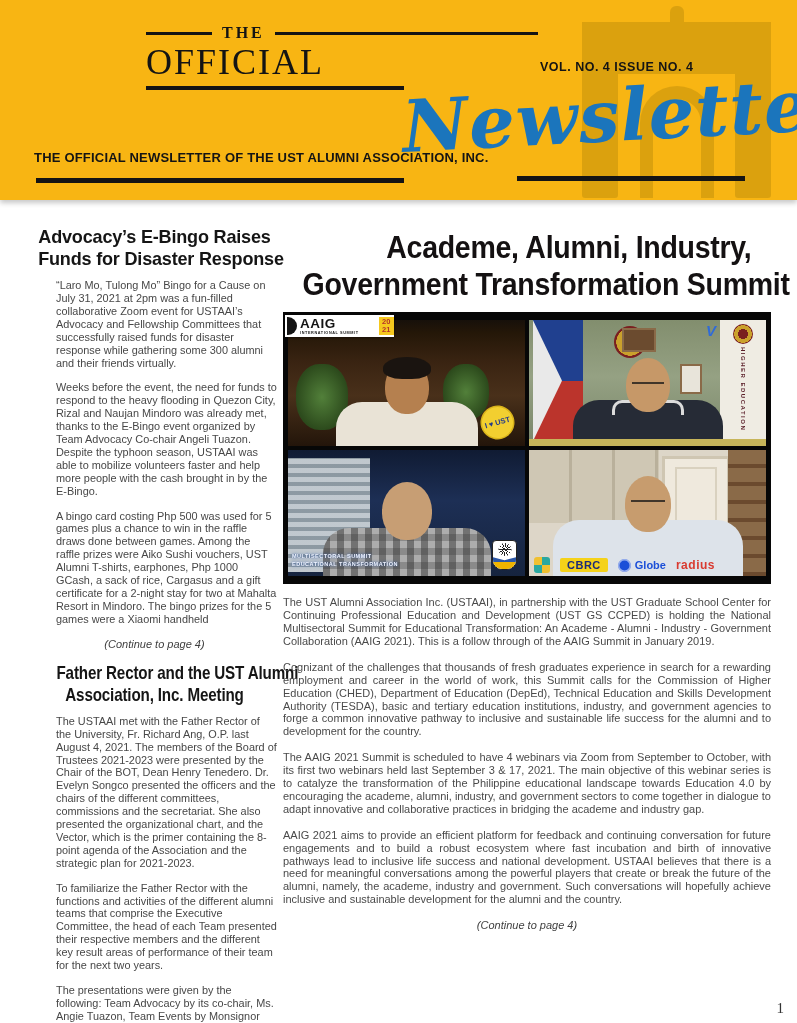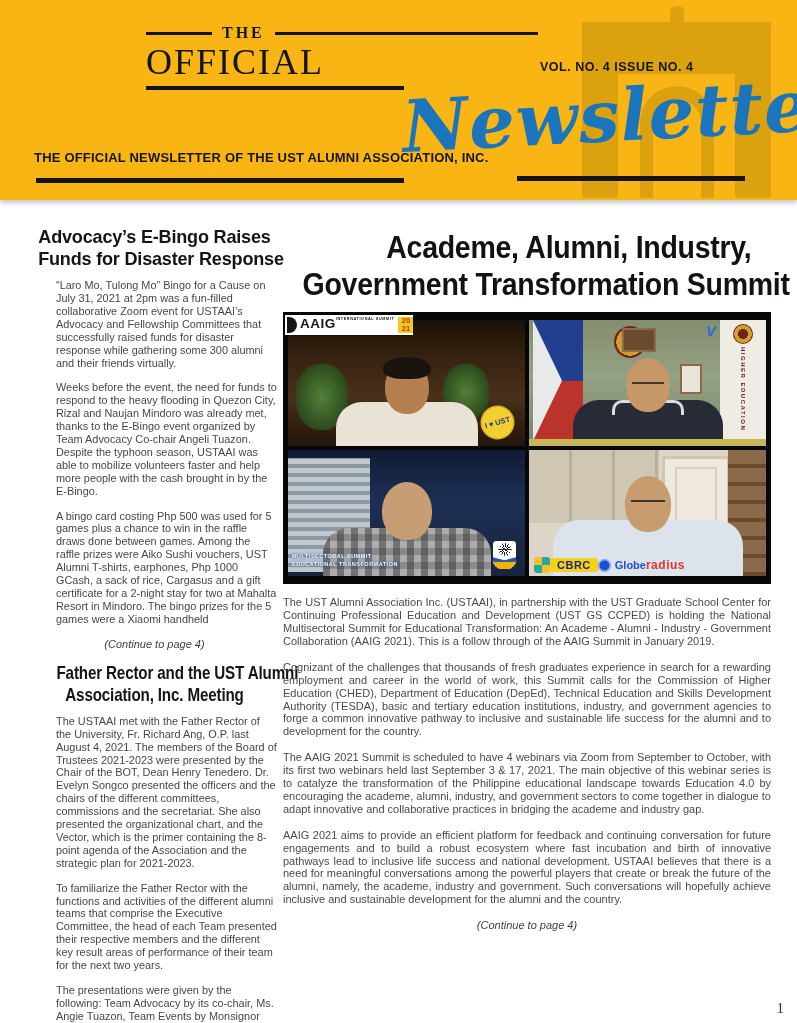--- a/index.html
+++ b/index.html
@@ -166,35 +166,35 @@
   .cabinets{ position:absolute; left:0; top:0; width:55%; height:58%;
     background:repeating-linear-gradient(90deg,#cfc7b4 0 40px,#b9b09b 40px 43px);}
   .door{ position:absolute; left:56%; top:6px; width:68px; height:86%;
     background:#efe9dd; border:3px solid #cfc6b2;}
   .door::after{ content:""; position:absolute; inset:8px 10px; border:2px solid #d9d1bf;}
   .books{ position:absolute; right:0; top:0; width:38px; height:100%;
     background:repeating-linear-gradient(0deg,#6b4a2e 0 4px,#8a6a48 4px 18px);}
   .br-head{ width:46px; height:56px; background:#c79c6e;}
   .br-shirt{ width:190px; height:56px; background:#dde3ea;}
   .logo-strip{ position:absolute; left:5px; right:5px; bottom:3px; display:flex;
-    align-items:center; z-index:3;}
+    align-items:center; gap:10px; z-index:3;}
   .chip-logo{ width:16px; height:16px; border-radius:3px;
     background:conic-gradient(#2aa8a0 0 25%,#f0c030 25% 50%,#2aa8a0 50% 75%,#f0c030 75%);}
   .cbrc{ background:#f5d219; color:#1a2a7a; font-size:11px; font-weight:800;
     padding:1px 7px; border-radius:2px; letter-spacing:.5px;}
   .globe{ display:flex; align-items:center; gap:4px; color:#1b4fd8;
     font-size:11px; font-weight:700;}
   .globe .g-ball{ width:13px; height:13px; border-radius:50%; background:#1b4fd8;
     box-shadow:inset 0 0 0 1.5px rgba(255,255,255,.55);}
   .radius{ color:#d93a2f; font-size:12px; font-weight:700; letter-spacing:.5px;}
 
   .aaig-badge{ position:absolute; left:2px; top:3px; display:flex; align-items:stretch;
     background:#ffffff; padding:2px 0 2px 2px; box-shadow:0 1px 2px rgba(0,0,0,.4); z-index:5;}
   .aaig-swoosh{ width:10px; background:#141414; border-radius:0 9px 9px 0; margin-right:3px;}
-  .aaig-text{ display:flex; flex-direction:row; justify-content:center; padding-right:4px;}
+  .aaig-text{ display:flex; flex-direction:column; justify-content:center; padding-right:20px;}
   .aaig-text .big{ font-size:13.5px; font-weight:800; color:#141414; line-height:1;
     letter-spacing:.5px;}
   .aaig-text .small{ font-size:3.8px; font-weight:700; color:#141414; letter-spacing:.6px;}
   .aaig-year{ width:15px; background:#f5c81e; display:flex; flex-direction:column;
     align-items:center; justify-content:center; font-size:7.5px; font-weight:800;
     color:#b3342a; line-height:1.05;}
 
   .page-number{ position:absolute; right:13px; bottom:6px;
     font-family:"Liberation Serif", serif; font-size:15px; color:#333;}
 </style>

